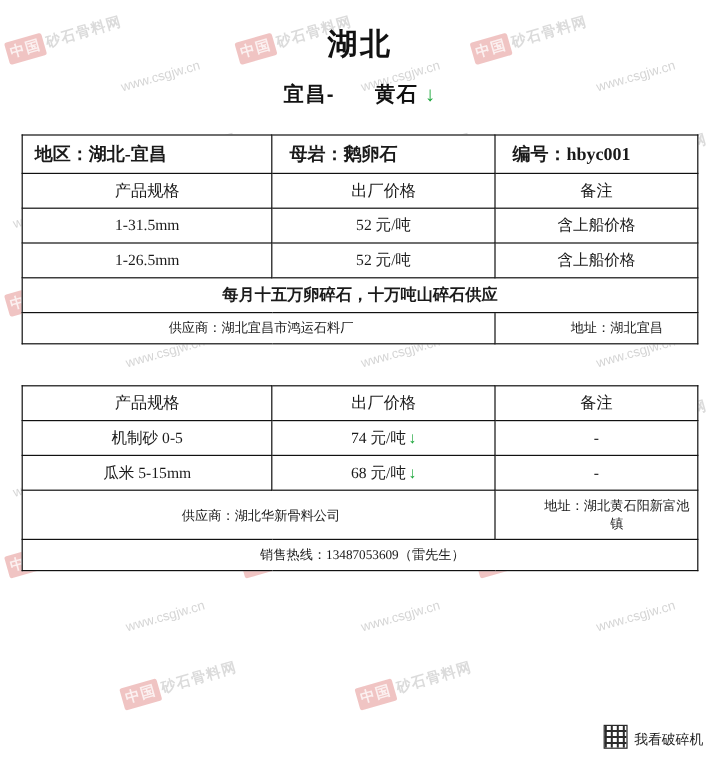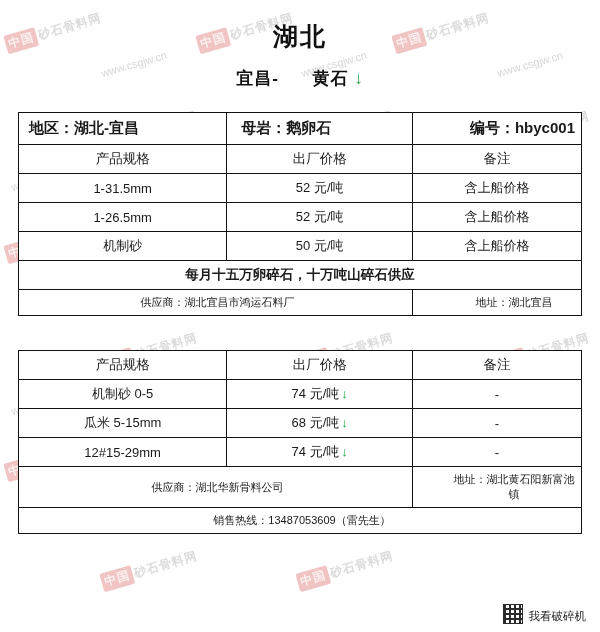--- a/index.html
+++ b/index.html
@@ -90,30 +90,31 @@
     table-layout: fixed;
   }
   .block td {
     border: 1px solid #111;
     padding: 5px 6px;
     font-size: 13px;
     text-align: center;
     vertical-align: middle;
     height: 24px;
     box-sizing: border-box;
+    font-family: Liberation Serif, serif;
   }
   .hdr td {
     font-size: 15px;
     font-weight: bold;
     height: 30px;
     padding: 6px;
   }
   .hdr .left   { text-align: left;  padding-left: 10px; }
   .hdr .right  { text-align: left;  padding-left: 14px; }
-  .hdr .num    { text-align: right;  padding-left: 14px; margin-top: 44px; }
+  .hdr .num    { text-align: left;  padding-left: 14px; margin-top: 44px; }
   .colhdr td {
     font-size: 13.5px;
     height: 26px;
   }
   .note td {
     font-size: 13.5px;
     font-weight: bold;
     height: 26px;
   }
   .supplier td, .hotline td {
@@ -232,25 +233,20 @@
     <tr>
       <td>1-31.5mm</td>
       <td class="price">52 元/吨</td>
       <td>含上船价格</td>
     </tr>
     <tr>
       <td>1-26.5mm</td>
       <td class="price">52 元/吨</td>
       <td>含上船价格</td>
     </tr>
-    <tr>
-      <td>机制砂</td>
-      <td class="price">50 元/吨</td>
-      <td>含上船价格</td>
-    </tr>
     <tr class="note">
       <td colspan="3">每月十五万卵碎石，十万吨山碎石供应</td>
     </tr>
     <tr class="supplier">
       <td colspan="2">供应商：湖北宜昌市鸿运石料厂</td>
       <td class="addr">地址：湖北宜昌</td>
     </tr>
   </tbody>
     </table>
 
@@ -269,25 +265,20 @@
     <tr>
       <td>机制砂 0-5</td>
       <td class="price"><span>74 元/吨</span><span class="arrow-down">↓</span></td>
       <td>-</td>
     </tr>
     <tr>
       <td>瓜米 5-15mm</td>
       <td class="price"><span>68 元/吨</span><span class="arrow-down">↓</span></td>
       <td>-</td>
     </tr>
-    <tr>
-      <td>12#15-29mm</td>
-      <td class="price"><span>74 元/吨</span><span class="arrow-down">↓</span></td>
-      <td>-</td>
-    </tr>
     <tr class="supplier">
       <td colspan="2">供应商：湖北华新骨料公司</td>
       <td class="addr">地址：湖北黄石阳新富池镇</td>
     </tr>
     <tr class="hotline">
       <td colspan="3">销售热线：13487053609（雷先生）</td>
     </tr>
   </tbody>
     </table>
 

